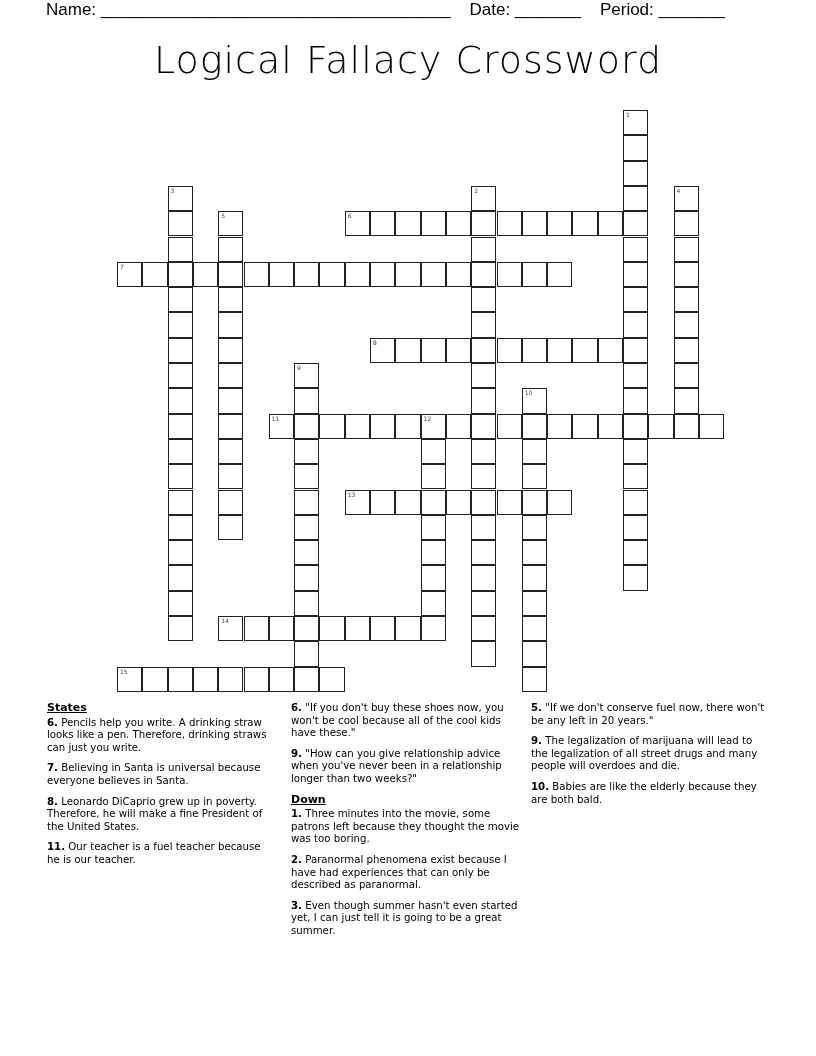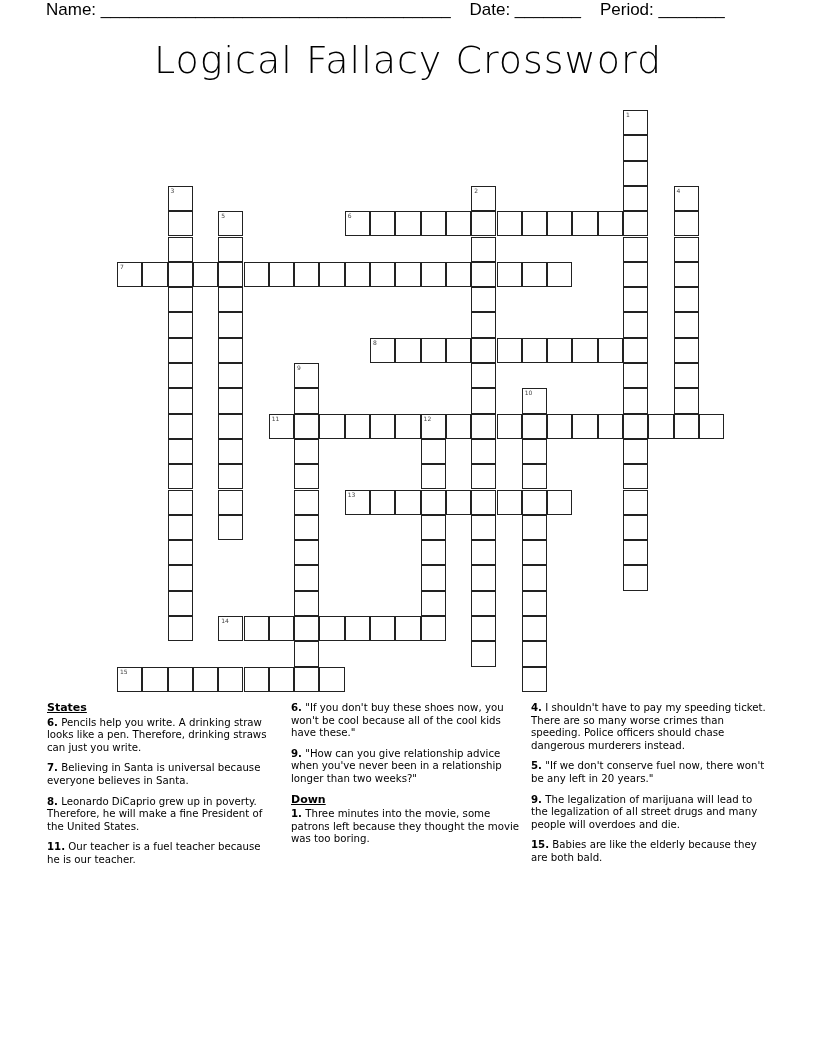--- a/index.html
+++ b/index.html
@@ -242,20 +242,21 @@
   <div class="clue"><b>7.</b> <span>Believing in Santa is universal because everyone believes in Santa.</span></div>
   <div class="clue"><b>8.</b> <span>Leonardo DiCaprio grew up in poverty. Therefore, he will make a fine President of the United States.</span></div>
   <div class="clue"><b>11.</b> <span>Our teacher is a fuel teacher because he is our teacher.</span></div>
 </div>
 
 <div class="clues" id="col2">
   <div class="clue"><b>6.</b> <span>"If you don't buy these shoes now, you won't be cool because all of the cool kids have these."</span></div>
   <div class="clue"><b>9.</b> <span>"How can you give relationship advice when you've never been in a relationship longer than two weeks?"</span></div>
   <div class="sec-title">Down</div>
   <div class="clue"><b>1.</b> <span>Three minutes into the movie, some patrons left because they thought the movie was too boring.</span></div>
+  <div class="clue"><b>2.</b> <span>Paranormal phenomena exist because I have had experiences that can only be described as paranormal.</span></div>
+  <div class="clue"><b>3.</b> <span>Even though summer hasn't even started yet, I can just tell it is going to be a great summer.</span></div>
 </div>
 
 <div class="clues" id="col3">
-  <div class="clue"><b>4.</b> <span>I shouldn't have to pay my speeding ticket. There are so many worse crimes than speeding. Police officers should chase dangerous murderers instead.</span></div>
   <div class="clue"><b>5.</b> <span>"If we don't conserve fuel now, there won't be any left in 20 years."</span></div>
   <div class="clue"><b>9.</b> <span>The legalization of marijuana will lead to the legalization of all street drugs and many people will overdoes and die.</span></div>
-  <div class="clue"><b>15.</b> <span>Babies are like the elderly because they are both bald.</span></div>
+  <div class="clue"><b>10.</b> <span>Babies are like the elderly because they are both bald.</span></div>
 </div>
 
 </body></html>

